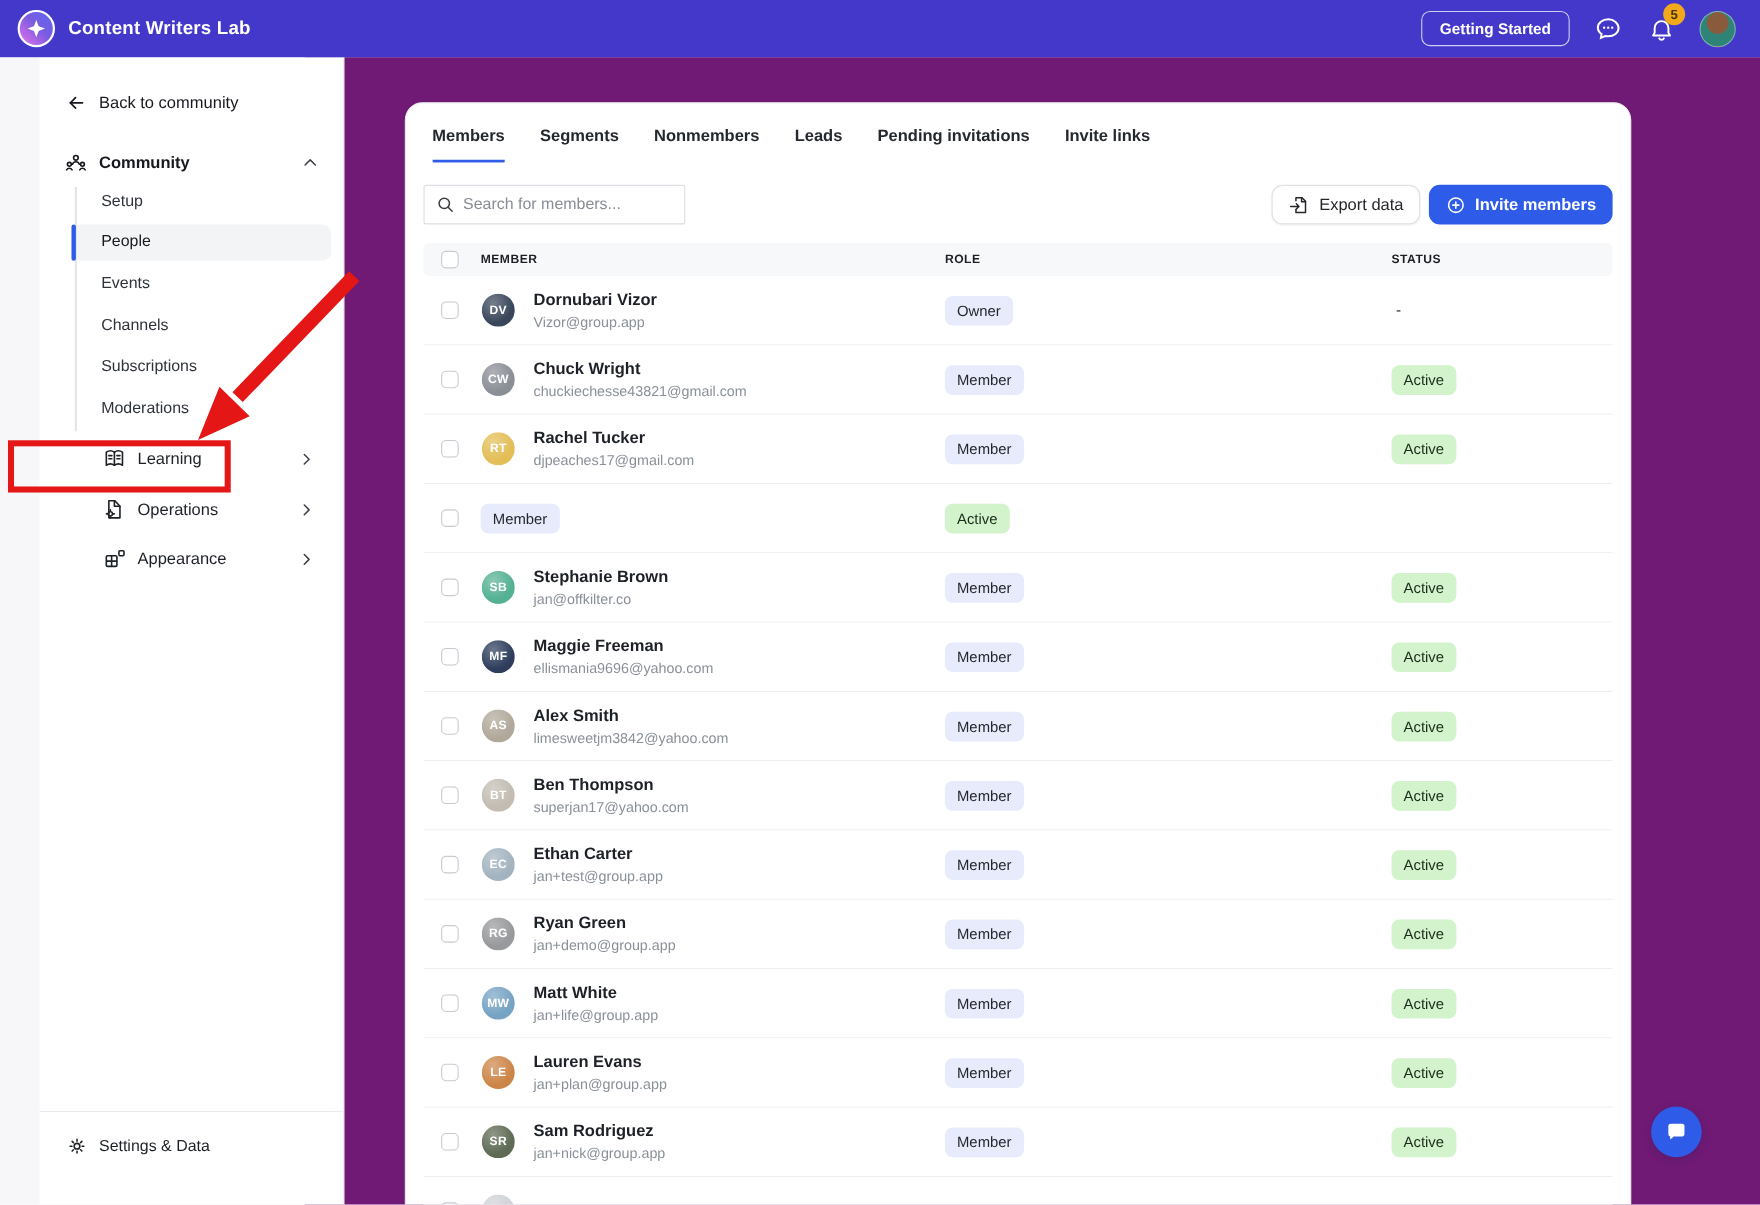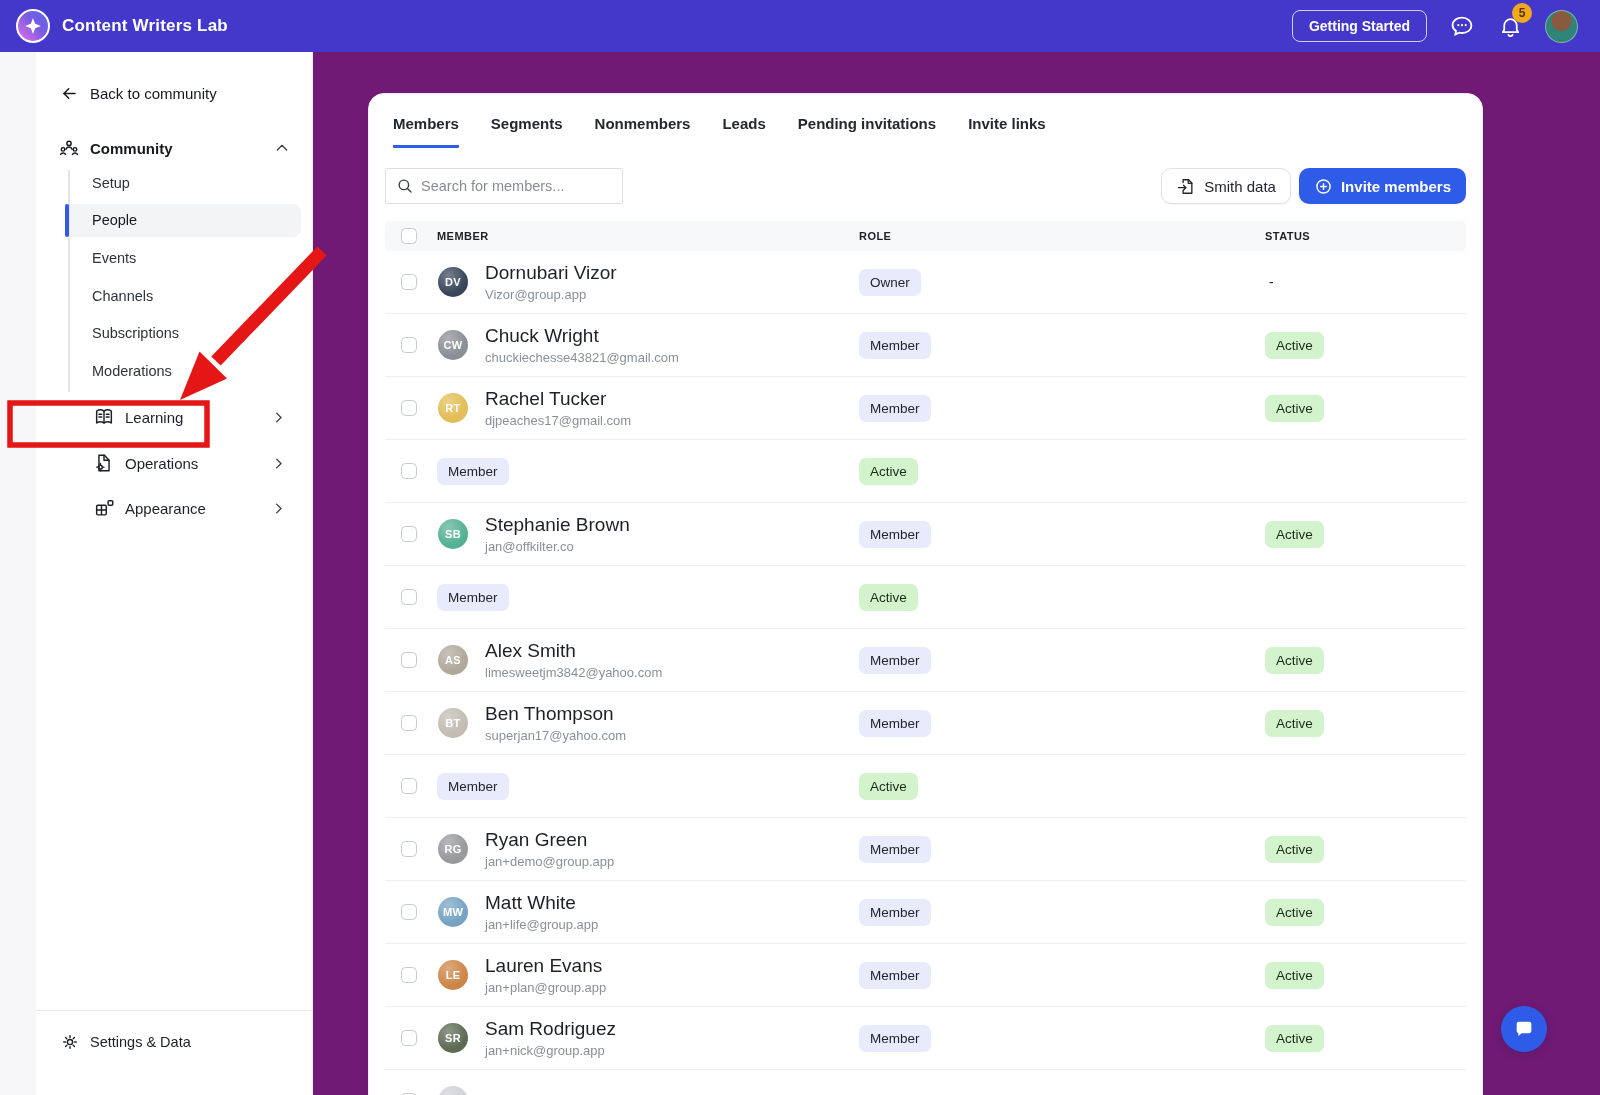--- a/index.html
+++ b/index.html
@@ -63,21 +63,21 @@
 
   .table-wrap { margin:17px 16px 0 16px; }
   .t-grid { display:grid; grid-template-columns:48px 422px 406px 207px; align-items:center; }
   .t-head { height:30px; background:#f7f8f9; border-radius:5px; }
   .t-head .col { font-size:11px; font-weight:700; letter-spacing:.45px; color:#1d2025; padding-left:4px; }
   .cb { width:16px; height:16px; border:1.5px solid #c6cad1; border-radius:4.5px; background:#fff; margin-left:16px; cursor:pointer; }
   .m-row { height:63px; border-bottom:1px solid #edeef1; cursor:pointer; background:#fff; }
   .member-cell { display:flex; align-items:center; gap:17px; padding-left:5px; }
   .avatar { width:30px; height:30px; border-radius:50%; color:#fff; font-size:11px; font-weight:700;
             display:flex; align-items:center; justify-content:center; flex-shrink:0; letter-spacing:.3px; }
-  .m-name { font-size:19px; font-weight:400; color:#1d2127; line-height:1.2; }
+  .m-name { font-size:15px; font-weight:700; color:#1d2127; line-height:1.2; }
   .m-email { font-size:13px; color:#8a9099; margin-top:3px; }
   .role-badge { display:inline-block; padding:6px 11px; border-radius:7px; background:#e8ebfb; font-size:13.5px; color:#23262c; margin-left:4px; }
   .status-badge { display:inline-block; padding:6px 11px; border-radius:7px; background:#d2f3cb; font-size:13.5px; color:#1c2b1c; margin-left:4px; }
   .status-dash { font-size:14px; color:#23262c; margin-left:8px; }
 
   
   .annotation { position:absolute; left:0; top:0; width:1600px; height:1095px; pointer-events:none; z-index:40; }
 
   
   .chat-widget { position:absolute; left:1501px; top:1006px; width:46px; height:46px; border-radius:50%;
@@ -220,21 +220,21 @@
           </svg>
         <input type="text" placeholder="Search for members..." style="">
       </div>
       <div class="ctrl-buttons">
         <button class="export-btn">
           <svg width="19" height="19" viewBox="0 0 24 24" fill="none" stroke="#24262b" stroke-width="1.7" stroke-linecap="round" stroke-linejoin="round">
             <path d="M9 7V3.5h7l4 4V20.5H9v-3.5"></path>
               <path d="M15.5 3.5V8H20"></path>
               <path d="M3 13.5h9M9.5 10.5l3 3-3 3"></path>
           </svg>
-          <span>Smith data</span>
+          <span>Export data</span>
         </button>
         <button class="invite-btn">
           <svg width="19" height="19" viewBox="0 0 24 24" fill="none" stroke="#fff" stroke-width="1.8" stroke-linecap="round">
               <circle cx="12" cy="12" r="8.3"></circle>
               <path d="M12 8.5v7M8.5 12h7"></path>
             </svg>
           <span>Invite members</span>
         </button>
       </div>
     </div>
@@ -310,20 +310,27 @@
       </div>
     </div>
     <div><span class="role-badge">Member</span></div>
     <div>
       <span class="status-badge">Active</span>
       
     </div>
   </div>
           <div class="t-grid m-row">
     <div class="cb"></div>
+    <div class="member-cell">
+      <div class="avatar" style="background: radial-gradient(circle at 35% 28%, rgba(255, 255, 255, 0.3), rgba(255, 255, 255, 0) 62%), rgb(46, 61, 92);">MF</div>
+      <div>
+        <div class="m-name">Maggie Freeman</div>
+        <div class="m-email">ellismania9696@yahoo.com</div>
+      </div>
+    </div>
     <div><span class="role-badge">Member</span></div>
     <div>
       <span class="status-badge">Active</span>
       
     </div>
   </div>
           <div class="t-grid m-row">
     <div class="cb"></div>
     <div class="member-cell">
       <div class="avatar" style="background: radial-gradient(circle at 35% 28%, rgba(255, 255, 255, 0.3), rgba(255, 255, 255, 0) 62%), rgb(176, 168, 154);">AS</div>
@@ -348,20 +355,27 @@
       </div>
     </div>
     <div><span class="role-badge">Member</span></div>
     <div>
       <span class="status-badge">Active</span>
       
     </div>
   </div>
           <div class="t-grid m-row">
     <div class="cb"></div>
+    <div class="member-cell">
+      <div class="avatar" style="background: radial-gradient(circle at 35% 28%, rgba(255, 255, 255, 0.3), rgba(255, 255, 255, 0) 62%), rgb(163, 179, 191);">EC</div>
+      <div>
+        <div class="m-name">Ethan Carter</div>
+        <div class="m-email">jan+test@group.app</div>
+      </div>
+    </div>
     <div><span class="role-badge">Member</span></div>
     <div>
       <span class="status-badge">Active</span>
       
     </div>
   </div>
           <div class="t-grid m-row">
     <div class="cb"></div>
     <div class="member-cell">
       <div class="avatar" style="background: radial-gradient(circle at 35% 28%, rgba(255, 255, 255, 0.3), rgba(255, 255, 255, 0) 62%), rgb(151, 153, 156);">RG</div>

